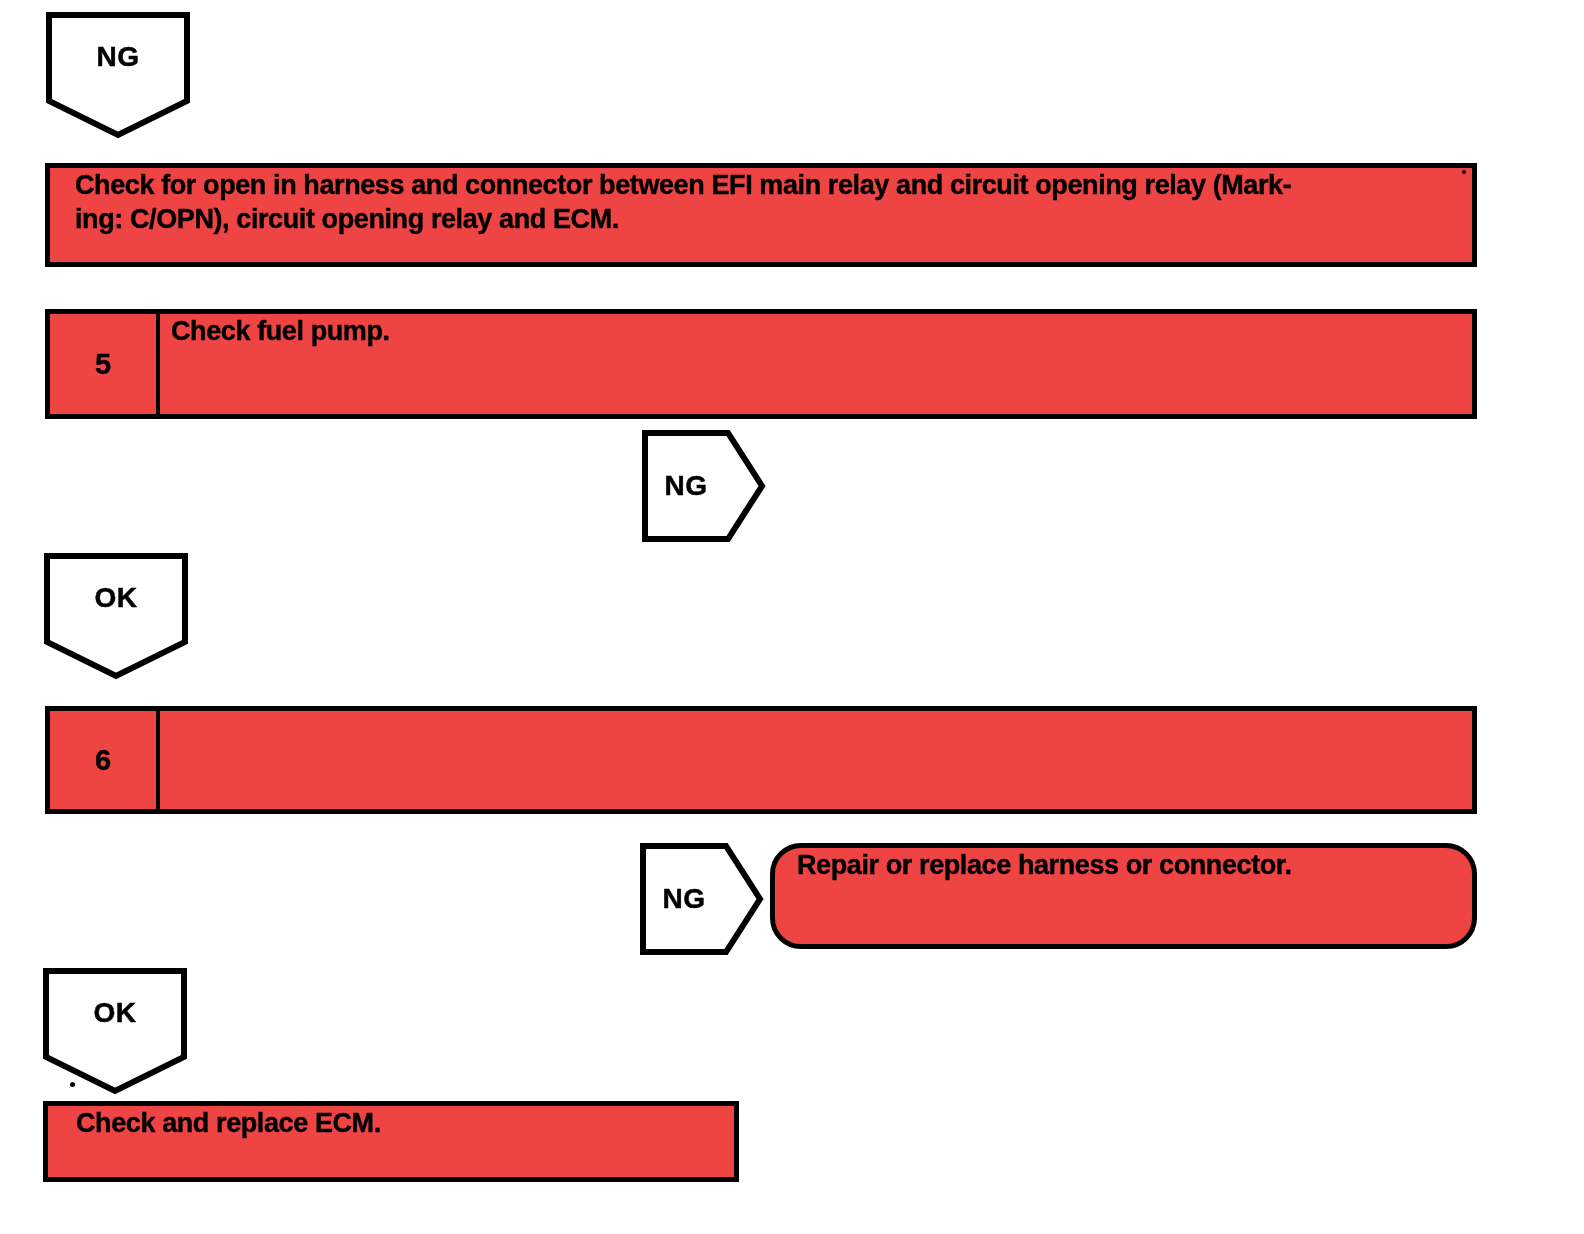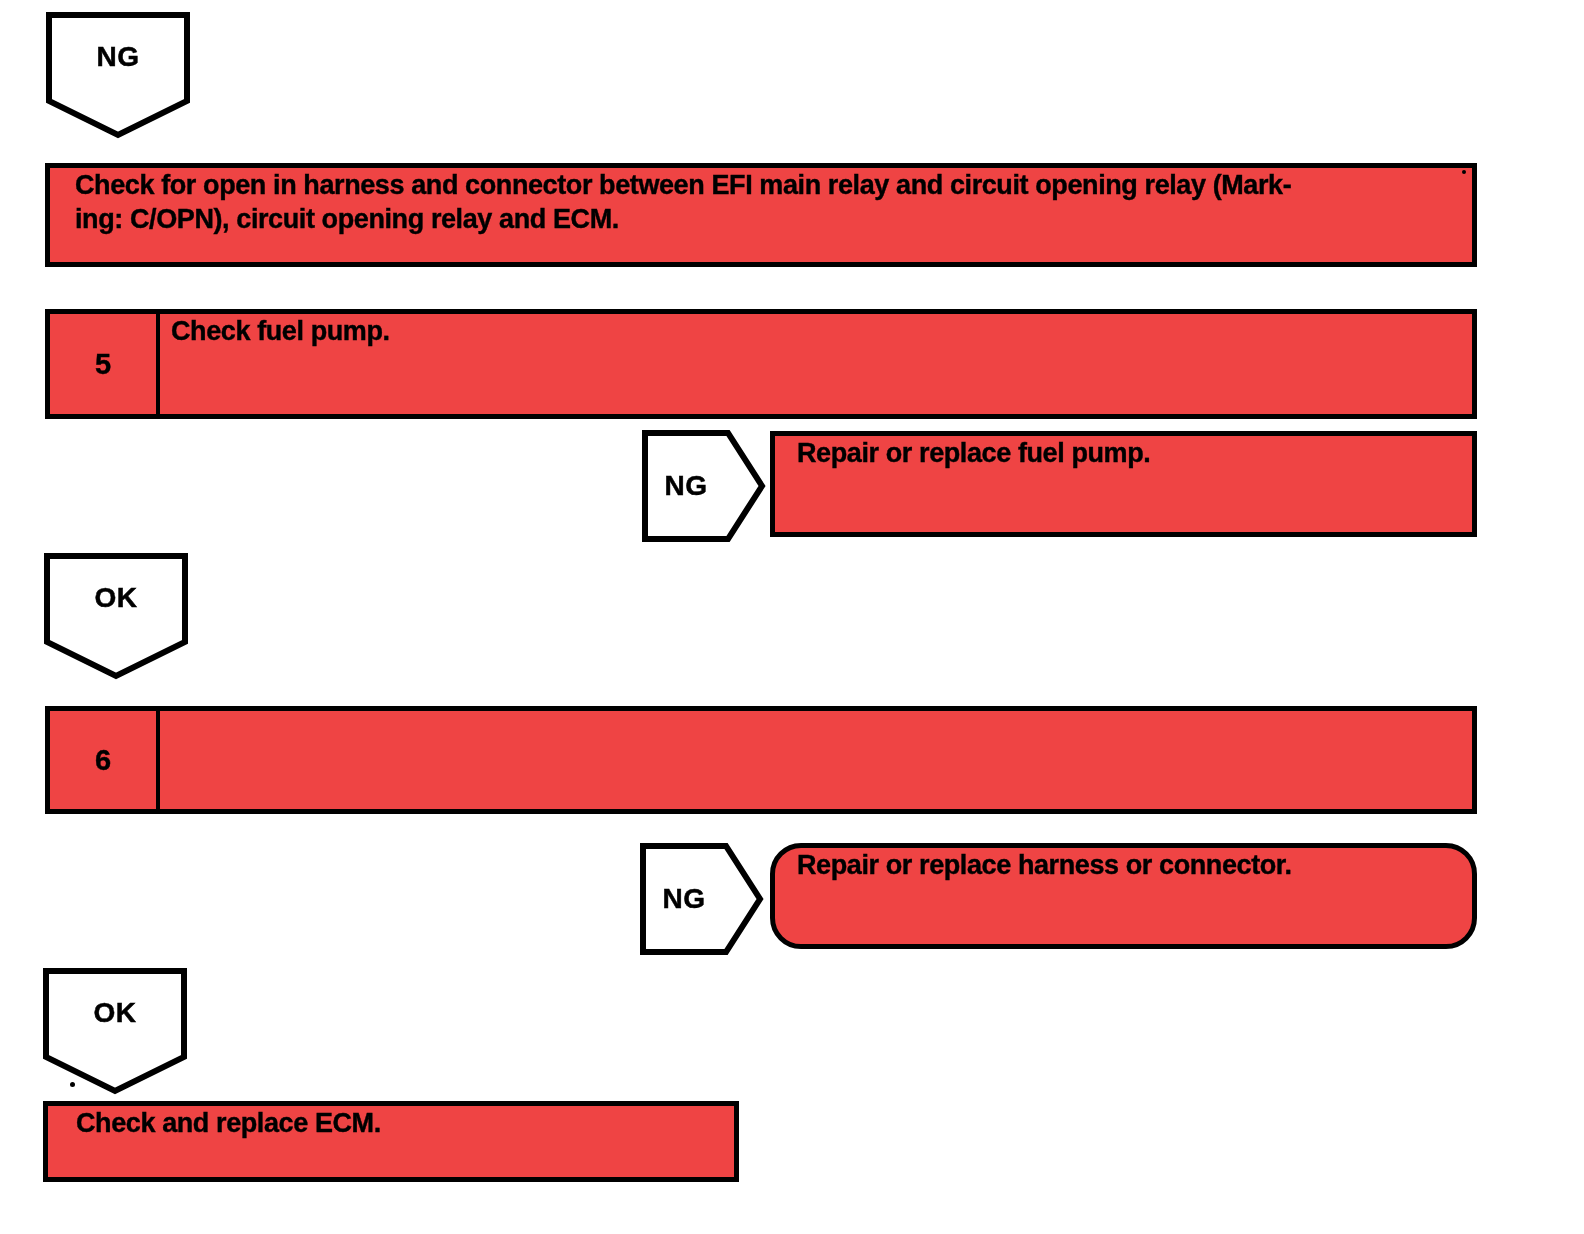--- a/index.html
+++ b/index.html
@@ -94,23 +94,20 @@
     <span class="fbox-text pad-step">Check fuel pump.</span>
   </div>
 
   <div class="arrow node" style="left:642px; top:430px;">
     <svg width="124" height="112" viewBox="0 0 124 112">
       <polygon points="3,3 86,3 120,56 86,109 3,109" fill="#ffffff" stroke="#000000" stroke-width="6"></polygon>
     </svg>
     <div class="shape-label">NG</div>
   </div>
 
-  <div class="fbox node pad-action" style="left:770px; top:431px; width:707px; height:106px;">
-    <span class="fbox-text">Repair or replace fuel pump.</span>
-  </div>
 
   <div class="badge node" style="left:44px; top:553px;">
     <svg width="144" height="128" viewBox="0 0 144 128">
       <polygon points="3,3 141,3 141,89 72,123 3,89" fill="#ffffff" stroke="#000000" stroke-width="6"></polygon>
     </svg>
     <div class="shape-label">OK</div>
   </div>
 
   <div class="fbox node" style="left:45px; top:706px; width:1432px; height:108px;">
     <div class="num-cell">6</div>

